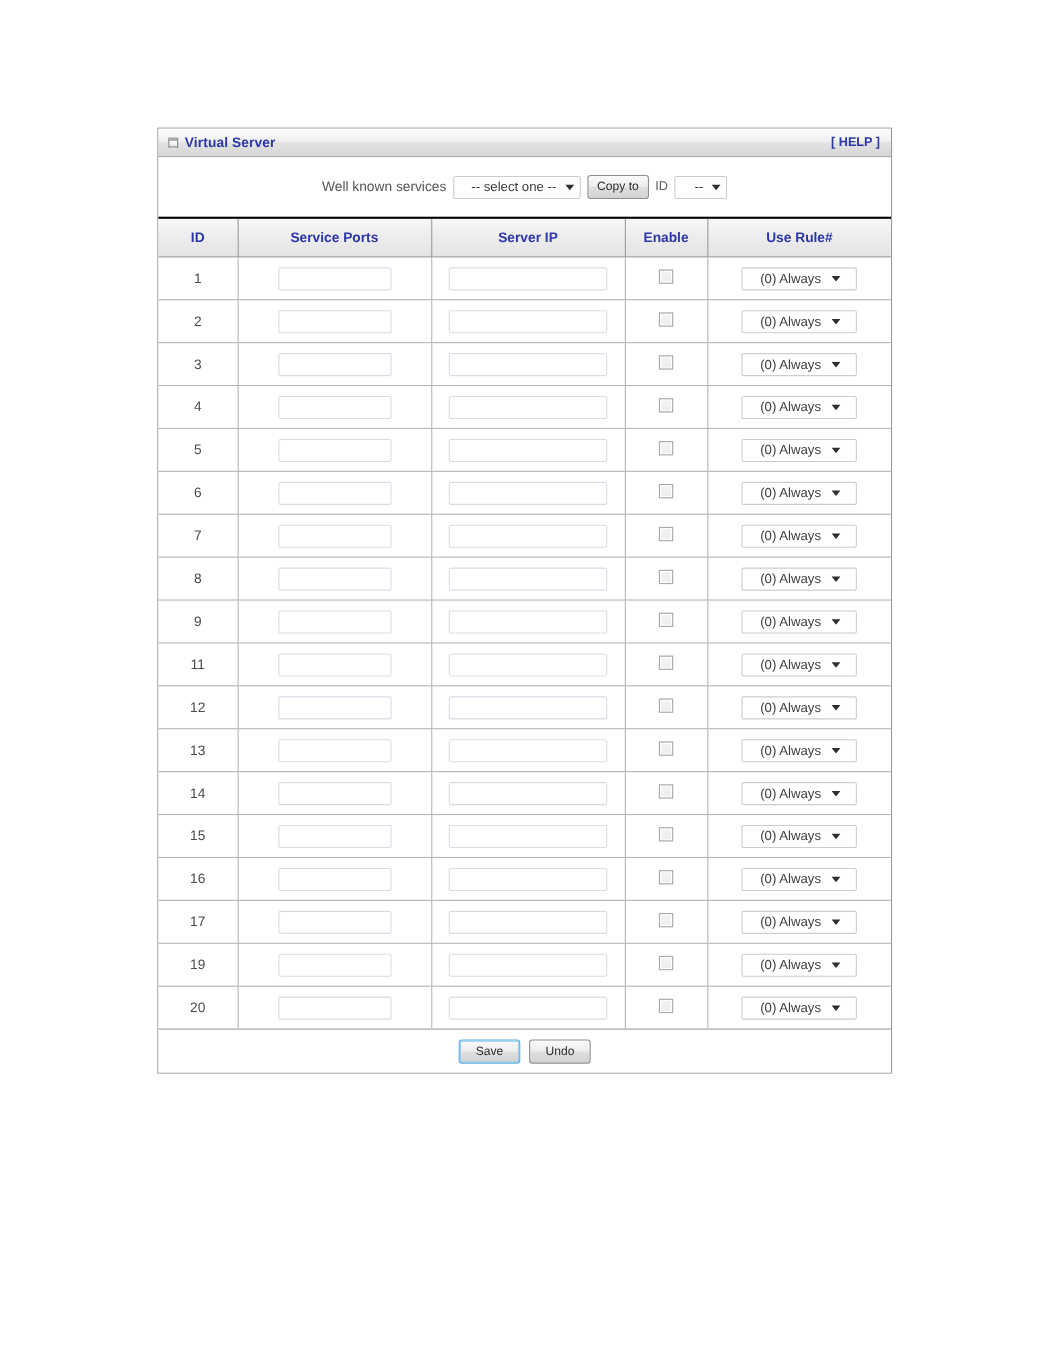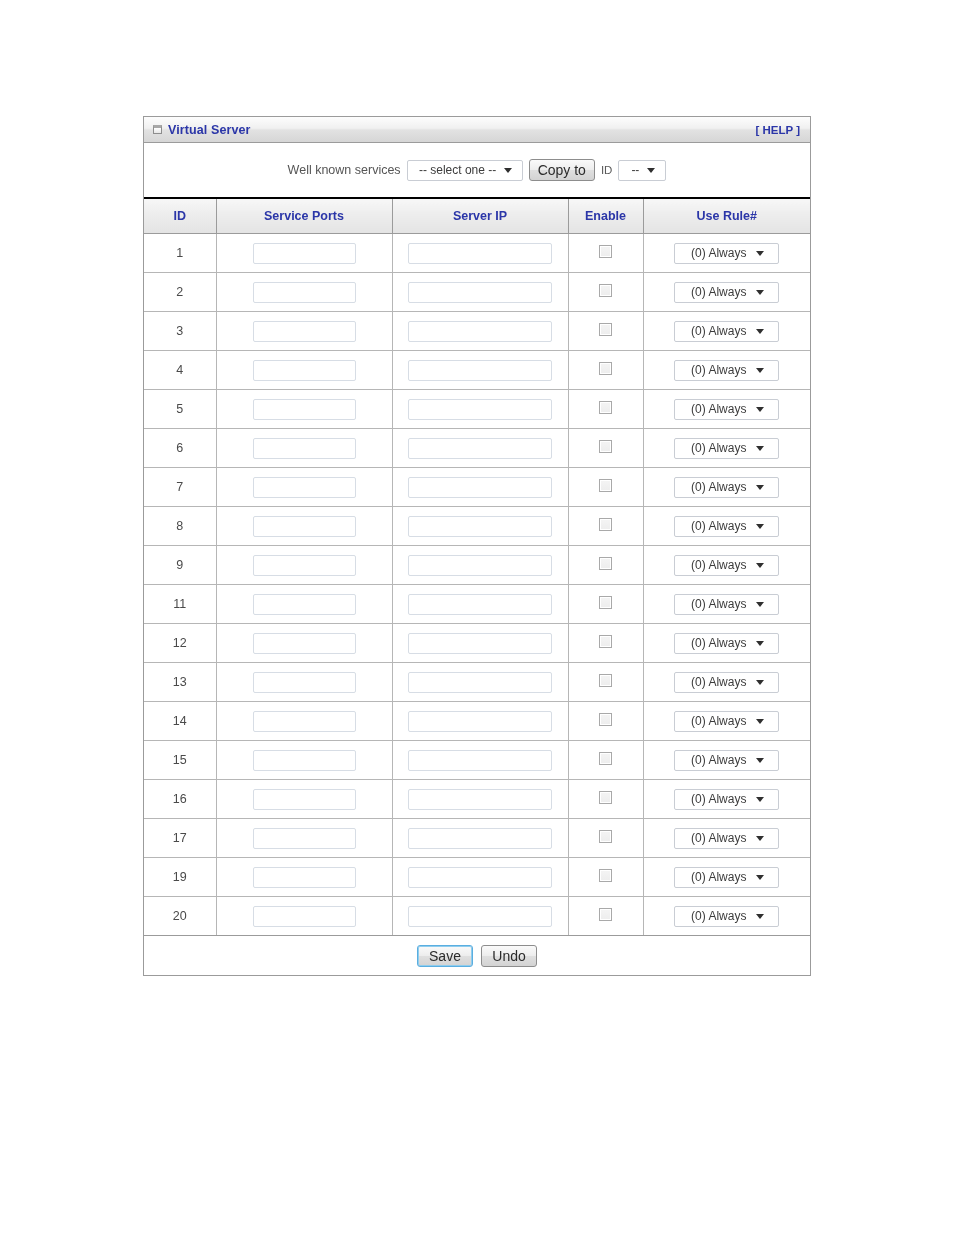--- a/index.html
+++ b/index.html
@@ -91,21 +91,21 @@
   }
 
   
   .sel {
     height: 21px;
     border: 1px solid #c9cdd4;
     border-radius: 2px;
     background: #ffffff;
     display: inline-flex;
     align-items: center;
-    justify-content: center;
+    justify-content: flex-end;
     padding: 0 5px 0 7px;
     box-sizing: border-box;
     font-size: 12px;
     color: #3c3c3c;
     cursor: pointer;
     white-space: nowrap;
   }
   .sel .caret {
     width: 0;
     height: 0;
@@ -121,21 +121,21 @@
   .sel-rule .caret { margin-left: 10px; }
 
   .btn {
     height: 22px;
     min-width: 56px;
     padding: 0 8px;
     border: 1px solid #8d8d8d;
     border-radius: 3px;
     background: linear-gradient(to bottom, #fafafa 0%, #ededed 48%, #dfdfdf 52%, #d3d3d3 100%);
     color: #2b2b2b;
-    font-size: 14px;
+    font-size: 11px;
     font-family: "Liberation Sans", sans-serif;
     cursor: pointer;
     box-sizing: border-box;
     line-height: 20px;
     text-align: center;
   }
   .btn.focused {
     border: 1px solid #5aaee0;
     box-shadow: 0 0 0 1px #8fcdee inset;
   }

